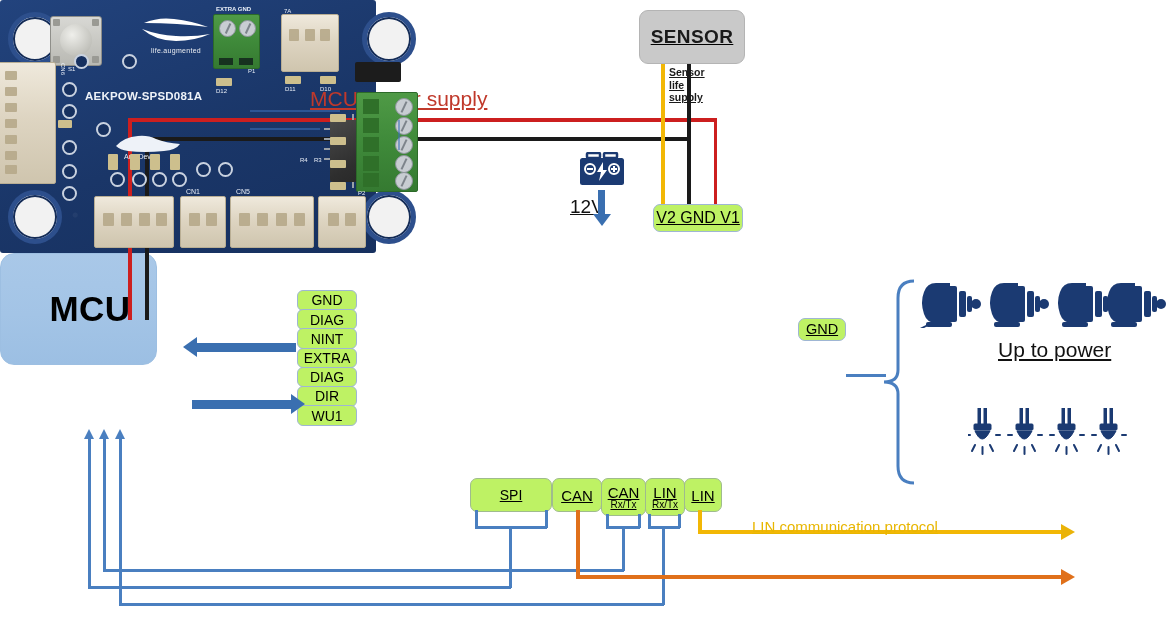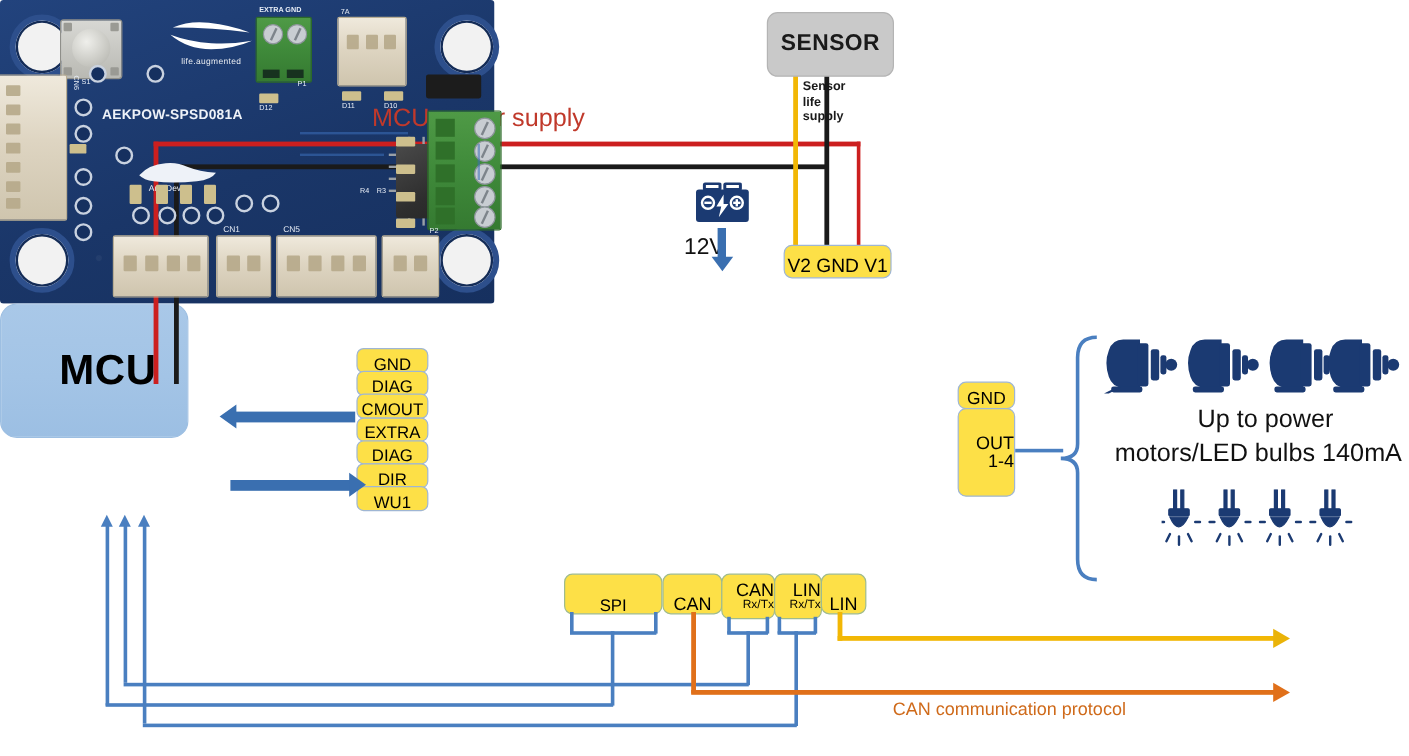--- a/index.html
+++ b/index.html
@@ -1,38 +1,38 @@
 <!DOCTYPE html>
 <html><head>
 <meta charset="utf-8">
 <style>
   html,body{margin:0;padding:0;background:#fff;}
   body{width:1174px;height:630px;position:relative;overflow:hidden;
        font-family:"Liberation Sans",sans-serif;}
   #stage{position:absolute;left:0;top:0;width:1174px;height:630px;}
-  .abs{position:absolute;}
+  .abs{position:absolute;text-decoration:underline;}
 
   
   #mcu{left:10px;top:318px;width:155px;height:110px;border-radius:14px;
        background:linear-gradient(180deg,#a9c8e8 0%,#a3c4e6 55%,#9cbfe3 100%);
        border:1px solid #9dbfe2;display:flex;align-items:center;justify-content:center;}
   #mcu span{font-size:35px;font-weight:bold;color:#000;letter-spacing:.5px;margin-left:23px;}
 
   
   #sensor{left:639px;top:10px;width:104px;height:52px;border-radius:9px;
           background:#c9c9c9;border:1px solid #b4b4b4;
           display:flex;align-items:center;justify-content:center;}
   #sensor span{font-size:19px;font-weight:bold;color:#1a1a1a;letter-spacing:.4px;}
 
   
   #pcb{left:367px;top:226px;width:376px;height:253px;background:#1b3a72;
        border-radius:3px;overflow:hidden;
        background-image:
          radial-gradient(circle at 20% 85%, rgba(255,255,255,.045) 0 2px, transparent 3px),
-         linear-gradient(160deg,#22437d 0%,#1a3668 55%,#16305f 100%); padding-left: 36px;}
+         linear-gradient(160deg,#22437d 0%,#1a3668 55%,#16305f 100%);}
   .hole{position:absolute;width:44px;height:44px;border-radius:50%;
         background:#f2f2f2;border:5px solid #2d4f8c;
         box-shadow:0 0 0 2px #142c57 inset;}
   .silk{position:absolute;color:#e8eef7;font-size:6px;font-family:"Liberation Sans",sans-serif;}
   .smd{position:absolute;background:#cdbf8d;border-radius:1px;}
   .tp{position:absolute;width:11px;height:11px;border-radius:50%;
       background:#16305f;border:2px solid #c9d2e0;}
   .trace{position:absolute;background:#3c6fba;opacity:.55;}
 
   
@@ -61,22 +61,22 @@
   #u1{position:absolute;left:330px;top:120px;width:62px;height:62px;border-radius:3px;
       background:linear-gradient(150deg,#4a4a4a,#2e2e2e 60%,#242424);}
   #u1 .pin{position:absolute;background:#9aa0a6;}
   
   #boardname{position:absolute;left:85px;top:90px;color:#eef2f8;font-size:11.5px;
              letter-spacing:.2px;font-weight:600;}
   
   #car{position:absolute;left:112px;top:128px;width:74px;height:34px;}
 
   
-  .pill{position:absolute;background:#fde047;border:1.4px solid #9fb6d4;border-radius:7px;
-        display:flex;align-items:flex-end;justify-content:center;color:#000;}
+  .pill{position:absolute;background:#bef264;border:1.4px solid #9fb6d4;border-radius:7px;
+        display:flex;align-items:center;justify-content:center;color:#000;}
   .pill.green{border-color:#9fbb8e;}
   .pill span{line-height:1;}
 
   
   #pinstack{position:absolute;left:297px;top:290px;width:58px;}
   #pinstack .pill{position:relative;left:0;width:58px;height:18.6px;font-size:14px;
                   border-radius:6px;margin-bottom:-1.4px;}
 
   
   .wire{position:absolute;background:#000;}
@@ -309,21 +309,21 @@
   </div>
 
   <div id="pinstack">
     <div class="pill">
         <span>GND</span>
       </div>
     <div class="pill">
         <span>DIAG</span>
       </div>
     <div class="pill">
-        <span>CMOUT</span>
+        <span>NINT</span>
       </div>
     <div class="pill">
         <span>EXTRA</span>
       </div>
     <div class="pill">
         <span>DIAG</span>
       </div>
     <div class="pill">
         <span>DIR</span>
       </div>
@@ -334,24 +334,20 @@
 
   <div class="barrow l" style="left:196px;top:343px;width:100px;"></div>
   <div class="barrow r" style="left:192px;top:400px;width:100px;"></div>
 
   <div id="mcu">
     <span>MCU</span>
   </div>
 
   <div class="pill abs" style="left:798px;top:318px;width:46px;height:21px;font-size:14.5px;">
     <span>GND</span>
-  </div>
-  <div class="pill abs" style="left:798px;top:340px;width:46px;height:72px;font-size:15px;flex-direction:column;line-height:19px;">
-    <span>OUT</span>
-    <span>1-4</span>
   </div>
 
   <div class="abs" style="left:880px;top:278px;width:40px;height:208px;">
     <svg width="40" height="208" viewBox="0 0 40 208">
       <path d="M34 3 Q18 3 18 20 L18 92 Q18 104 4 104 Q18 104 18 116 L18 188 Q18 205 34 205" fill="none" stroke="#4a7fc0" stroke-width="3"></path>
     </svg>
   </div>
   <div class="abs" style="left:846px;top:374px;width:40px;height:2.5px;background:#4a7fc0;"></div>
 
   <div class="abs" style="left:918px;top:282px;width:250px;height:52px;">
@@ -388,21 +384,20 @@
           <rect x="41" y="9" width="7" height="26" rx="2"></rect>
           <rect x="49" y="14" width="5" height="16" rx="2"></rect>
           <circle cx="58" cy="22" r="5"></circle>
           <rect x="8" y="40" width="26" height="5" rx="2"></rect>
         </g>
       </g>
     </svg>
   </div>
 
   <div class="lbl abs" style="left:998px;top:338px;font-size:21px;color:#111;">Up to power</div>
-  <div class="lbl abs" style="left:929px;top:366px;font-size:21px;color:#111;">motors/LED bulbs 140mA</div>
 
   <div class="abs" style="left:968px;top:408px;width:160px;height:50px;">
     <svg width="160" height="50" viewBox="0 0 160 50">
       <g fill="#1b3a72" stroke="#1b3a72">
         <g transform="translate(0,0)">
           <rect x="10" y="0" width="2.5" height="16"></rect>
             <rect x="16" y="0" width="2.5" height="16"></rect>
           <rect x="6" y="16" width="17" height="6" rx="1"></rect>
           <path d="M7 23 q7 16 15 0 z"></path>
           <g stroke-width="2" stroke-linecap="round">
@@ -491,19 +486,19 @@
   <div class="tline" style="left:648px;top:514px;width:2.5px;height:14px;"></div>
   <div class="tline" style="left:678px;top:514px;width:2.5px;height:14px;"></div>
   <div class="tline" style="left:648px;top:526px;width:32px;height:2.5px;"></div>
   <div class="tline" style="left:662px;top:526px;width:2.5px;height:79px;"></div>
   <div class="tline" style="left:119px;top:603px;width:545px;height:2.5px;"></div>
   <div class="tline tarrow-up" style="left:119px;top:438px;width:2.5px;height:165px;"></div>
 
   <div class="wire w-org abs" style="left:576px;top:510px;width:4px;height:68px;"></div>
   <div class="wire w-org abs" style="left:576px;top:575px;width:487px;height:4px;"></div>
   <div class="abs" style="left:1061px;top:569px;width:0;height:0;border-left:14px solid #e0701a;border-top:8px solid transparent;border-bottom:8px solid transparent;"></div>
-  <div class="lbl abs" style="left:744px;top:583px;font-size:15px;color:#cf6a1a;">CAN communication protocol</div>
 
   <div class="wire w-yel abs" style="left:698px;top:510px;width:4px;height:24px;"></div>
   <div class="wire w-yel abs" style="left:698px;top:530px;width:365px;height:4px;"></div>
   <div class="abs" style="left:1061px;top:524px;width:0;height:0;border-left:14px solid #eab308;border-top:8px solid transparent;border-bottom:8px solid transparent;"></div>
+  <div class="lbl abs" style="left:752px;top:518px;font-size:15px;color:#e8b600;">LIN communication protocol</div>
 
 </div>
 
 </body></html>

